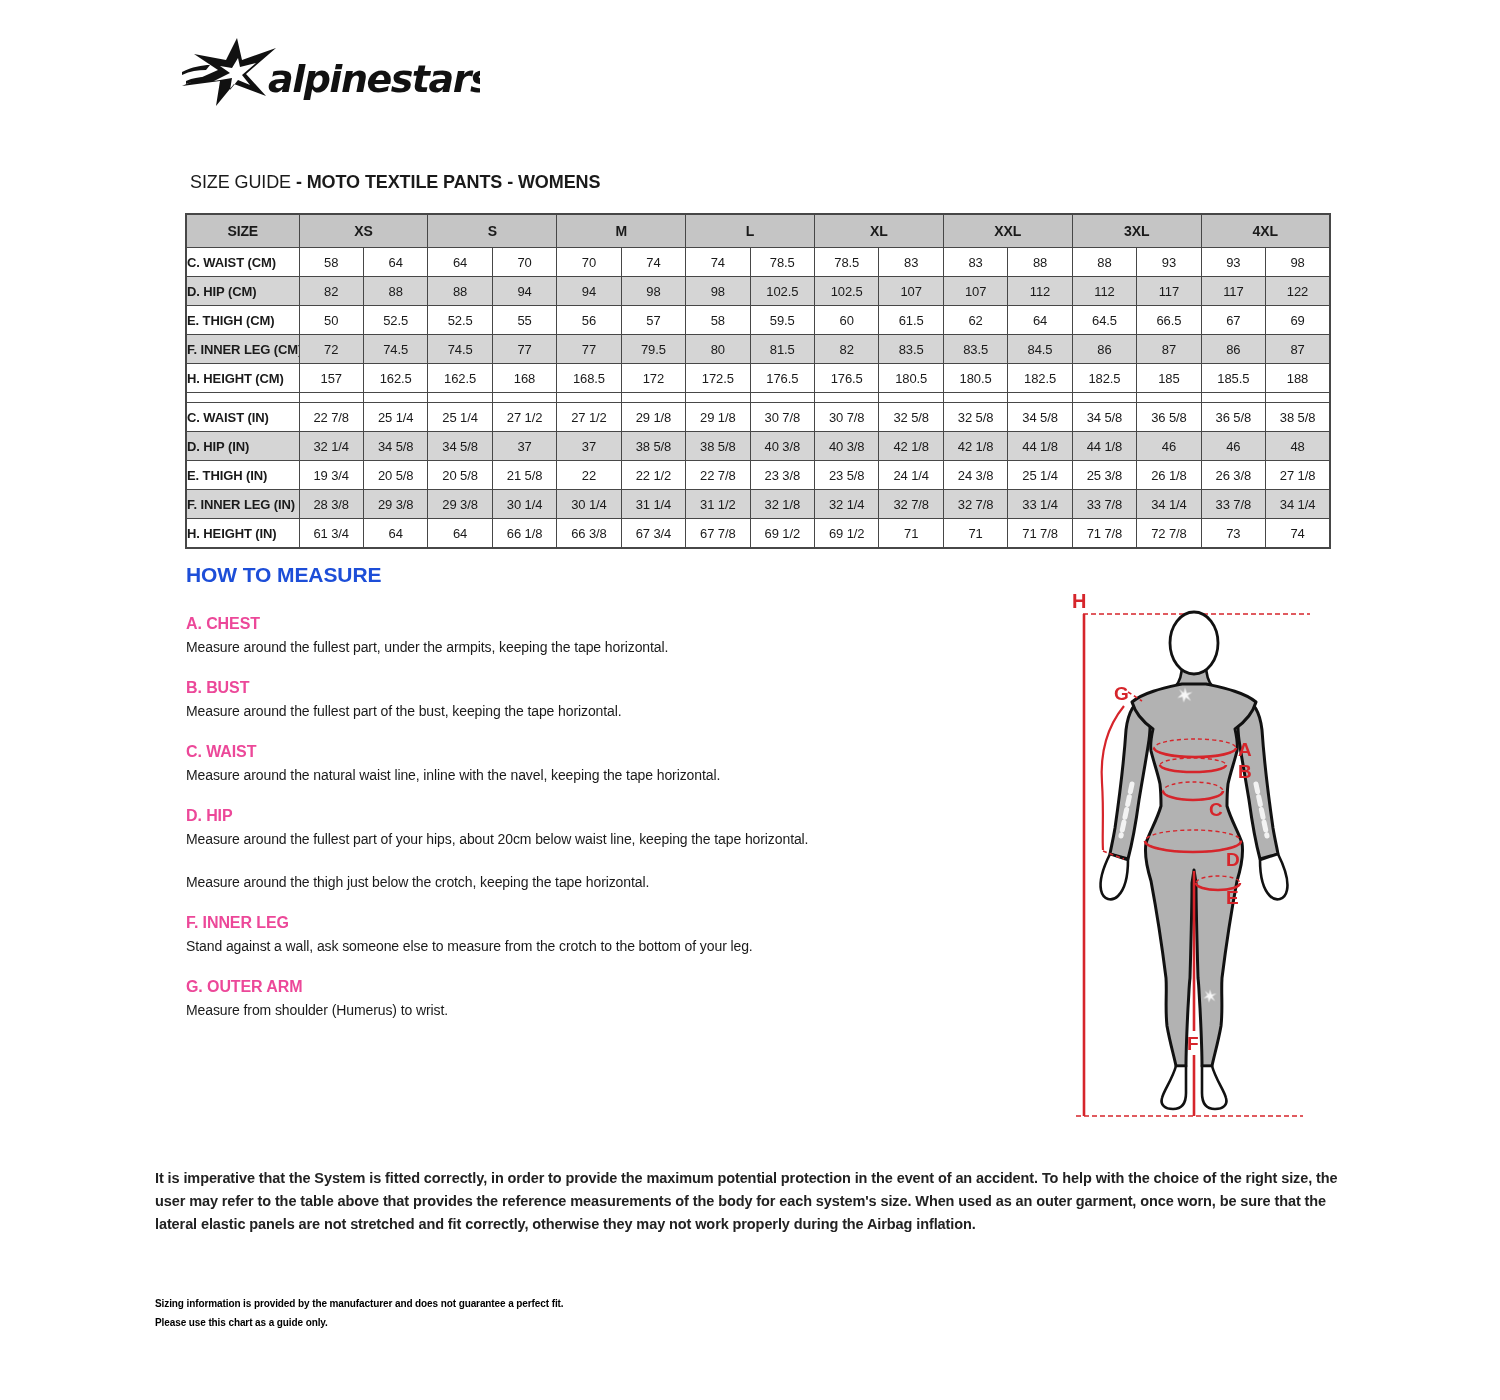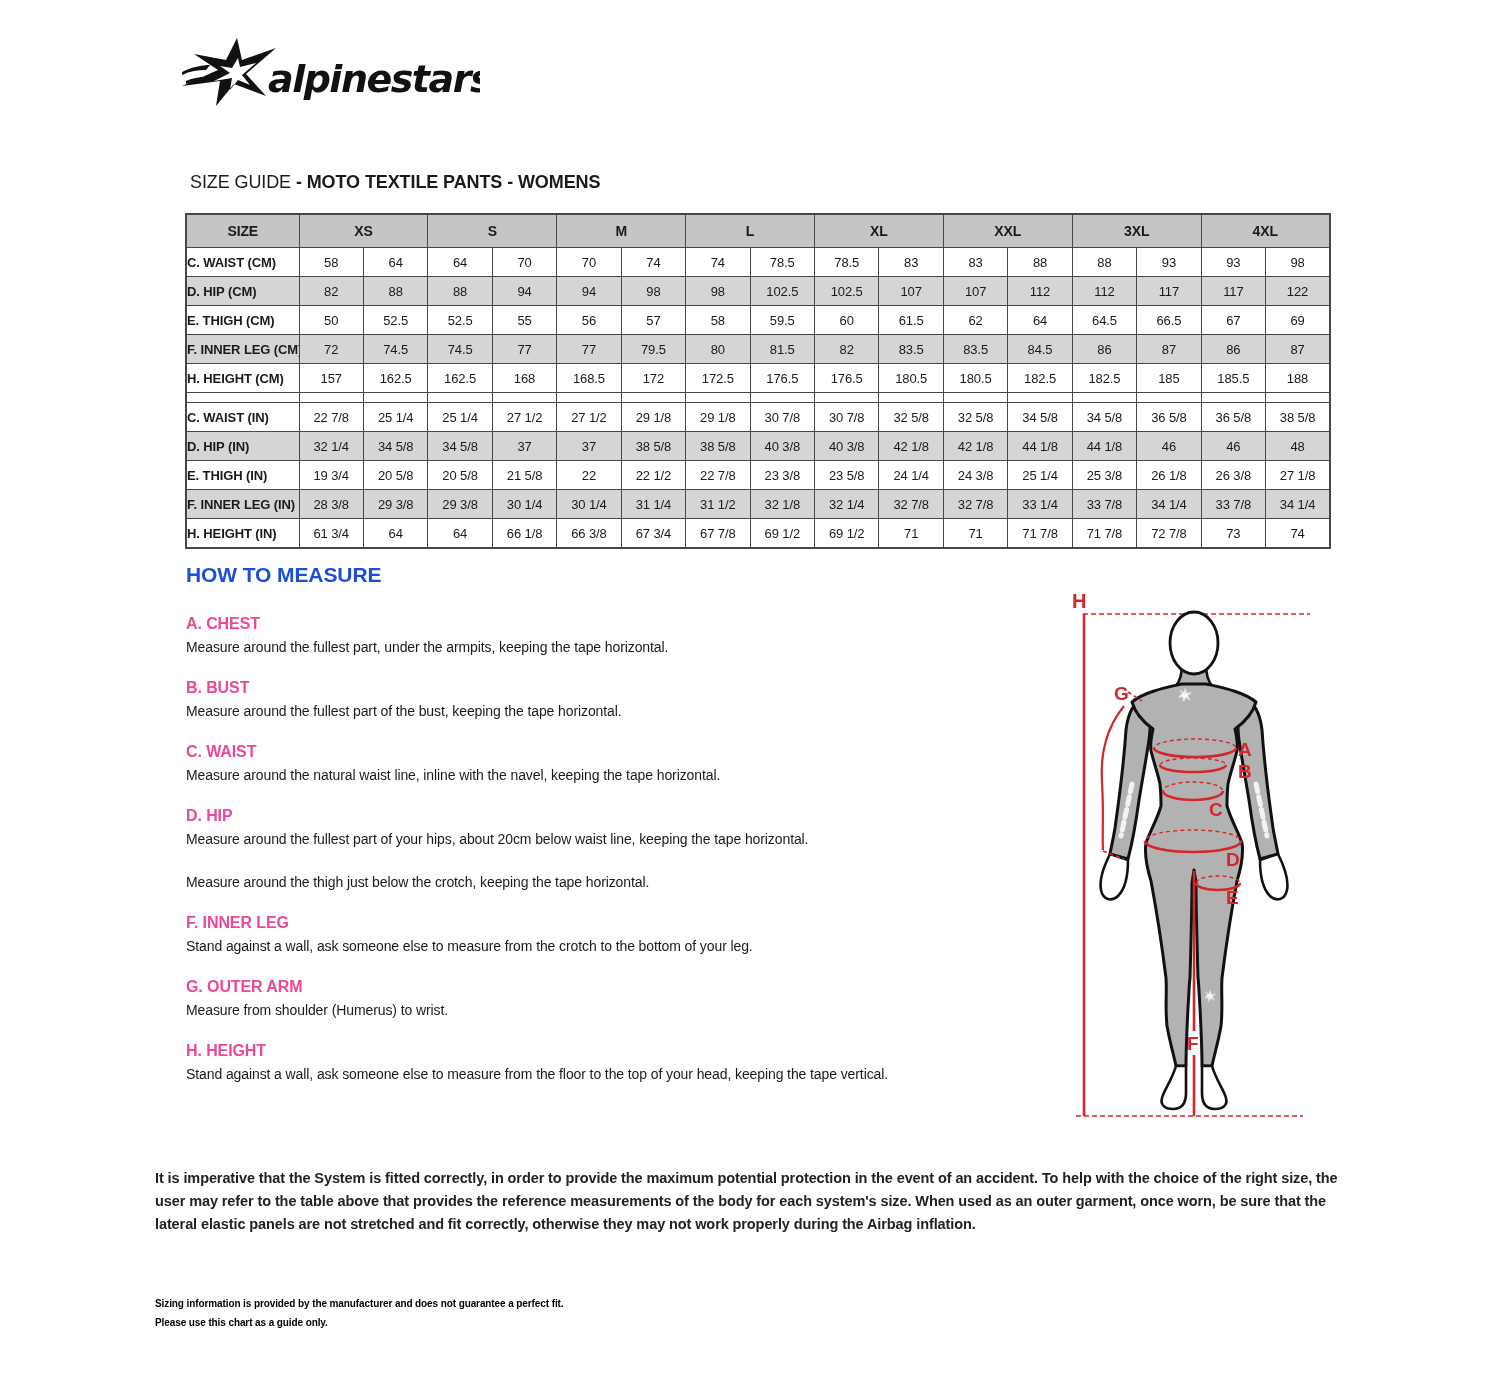--- a/index.html
+++ b/index.html
@@ -311,24 +311,20 @@
     <div class="measure-section">
       <p>Measure around the thigh just below the crotch, keeping the tape horizontal.</p>
     </div>
     <div class="measure-section">
       <h3>F. INNER LEG</h3>
       <p>Stand against a wall, ask someone else to measure from the crotch to the bottom of your leg.</p>
     </div>
     <div class="measure-section">
       <h3>G. OUTER ARM</h3>
       <p>Measure from shoulder (Humerus) to wrist.</p>
-    </div>
-    <div class="measure-section">
-      <h3>H. HEIGHT</h3>
-      <p>Stand against a wall, ask someone else to measure from the floor to the top of your head, keeping the tape vertical.</p>
     </div>
   </div>
 
   <svg class="figure" viewBox="0 0 270 545">
 
     <g stroke="#d6252b" fill="none">
       <path d="M25,26 L252,26" stroke-width="1.6" stroke-dasharray="5 3"></path>
       <path d="M18,528 L245,528" stroke-width="1.6" stroke-dasharray="5 3"></path>
       <path d="M26,26 L26,528" stroke-width="2.6"></path>
     </g>

